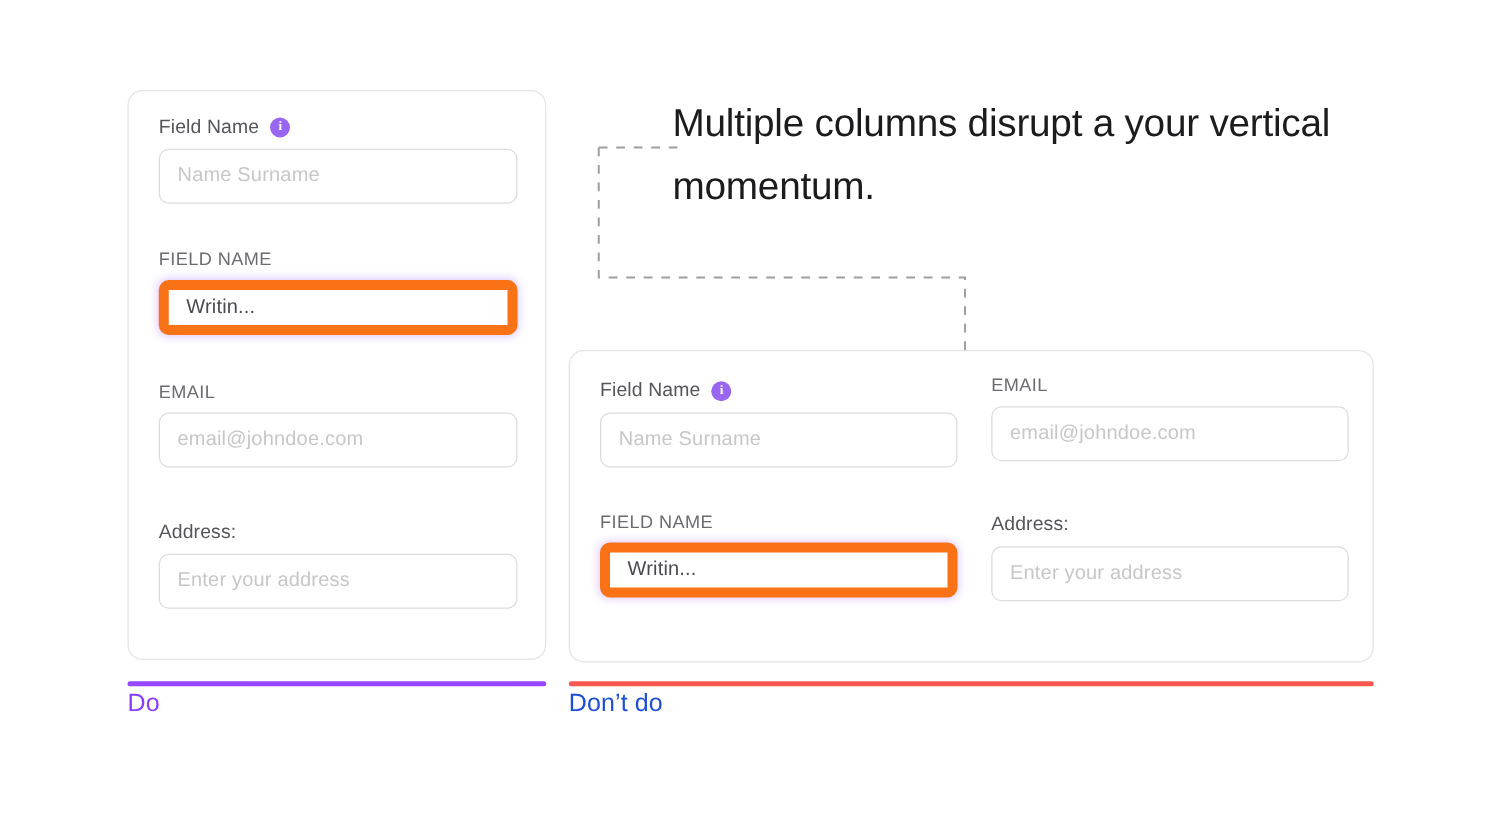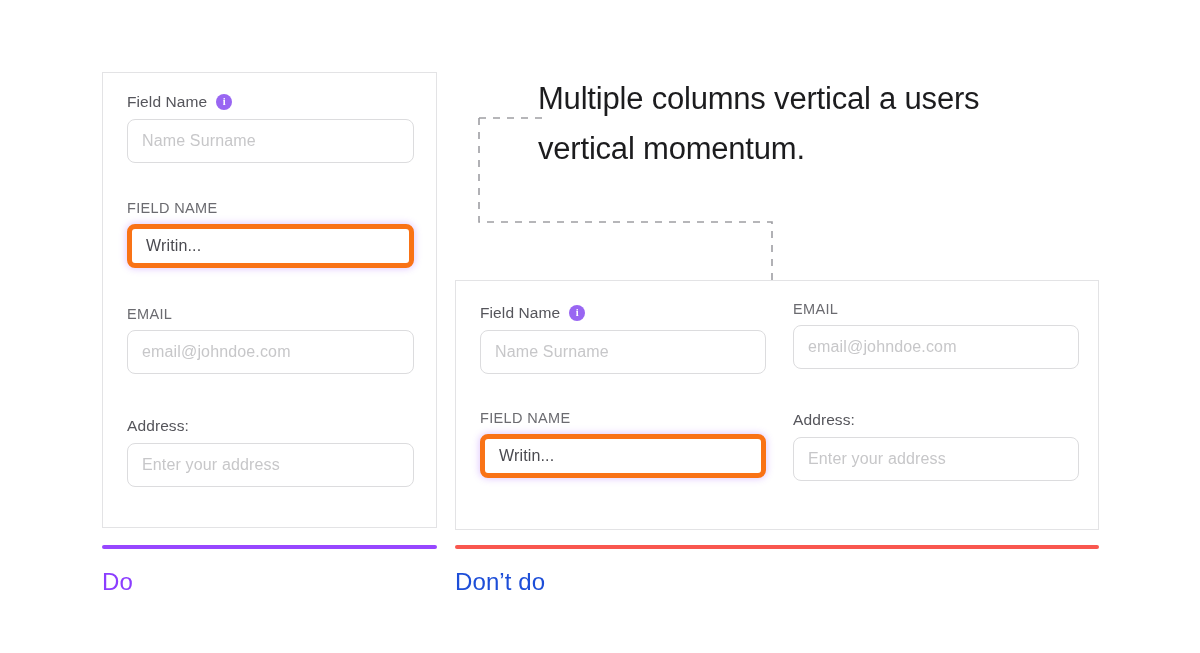--- a/index.html
+++ b/index.html
@@ -13,21 +13,21 @@
     position: relative;
   }
 
   .stage { position: absolute; inset: 0; }
 
   
   .card {
     position: absolute;
     background: #ffffff;
     border: 1px solid #e3e3e5;
-    border-radius: 0;
+    border-radius: 12px;
   }
   #card-do    { left: 102px; top: 72px;  width: 335px; height: 456px; }
   #card-dont  { left: 455px; top: 280px; width: 644px; height: 250px; }
 
   .card-inner { position: absolute; inset: 0; padding: 22px 24px; }
 
   
   .field { position: absolute; }
   .field-label {
     display: flex;
@@ -66,21 +66,21 @@
     border-radius: 8px;
     background: #ffffff;
     display: flex;
     align-items: center;
     padding: 0 14px;
     font-size: 16px;
     color: #c7c7c9;
     letter-spacing: .15px;
   }
   .input.focused {
-    border: 5px solid #f97316;
+    border: 8px solid #f97316;
     box-shadow: 0 0 7px 1px rgba(151,71,255,.28);
     color: #4a4a50;
   }
 
   
   #do-f1 { left: 24px; top: 20px;  width: 287px; }
   #do-f2 { left: 24px; top: 127px; width: 287px; }
   #do-f3 { left: 24px; top: 233px; width: 287px; }
   #do-f4 { left: 24px; top: 344px; width: 287px; }
 
@@ -114,22 +114,22 @@
     pointer-events: none;
   }
 
   
   .accent-bar { position: absolute; height: 4px; border-radius: 2px; }
   #bar-do   { left: 102px; top: 545px; width: 335px; background: #9747ff; }
   #bar-dont { left: 455px; top: 545px; width: 644px; background: #f9574f; }
 
   .caption {
     position: absolute;
-    top: 568px;
-    font-size: 24px;
+    top: 552px;
+    font-size: 20px;
     letter-spacing: .1px;
     white-space: nowrap;
   }
   #cap-do   { left: 102px; color: #8b3dff; }
   #cap-dont { left: 455px; color: #1d4ed8; }
 </style>
 </head>
 <body>
 
 <div class="stage">
@@ -162,21 +162,21 @@
       <div class="field" id="do-f4">
         <div class="field-label">
           <span>Address:</span>
         </div>
         <div class="input">Enter your address</div>
       </div>
 
     </div>
   </div>
 
-  <h1 id="heading">Multiple columns vertical a users vertical momentum.</h1>
+  <h1 id="heading">Multiple columns disrupt a your vertical momentum.</h1>
 
   <svg id="connector" viewBox="0 0 320 205">
     <path d="M 9 10 L 9 114 L 302 114 L 302 194" fill="none" stroke="#9e9ea3" stroke-width="1.6" stroke-dasharray="7 7"></path>
     <path d="M 9 10 L 72 10" fill="none" stroke="#9e9ea3" stroke-width="1.6" stroke-dasharray="7 7"></path>
   </svg>
 
   <div class="card" id="card-dont">
     <div class="card-inner">
 
       <div class="field" id="dont-f1">

